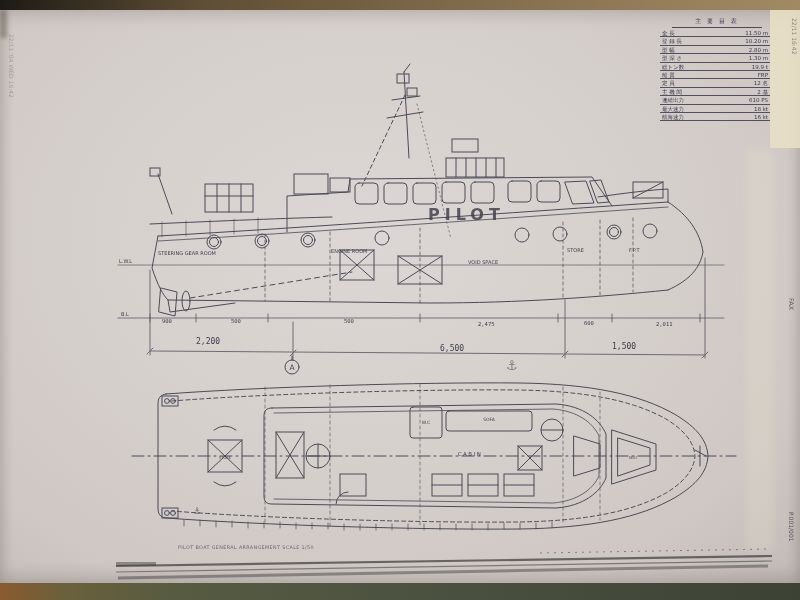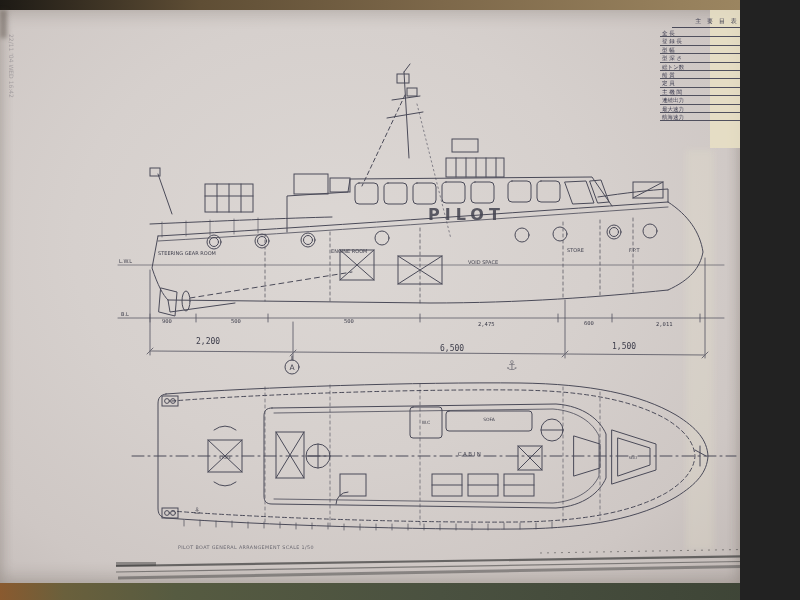--- a/index.html
+++ b/index.html
@@ -1,16 +1,16 @@
 <!DOCTYPE html>
 <html><head>
 <meta charset="utf-8">
 <style>
   html,body{margin:0;padding:0;background:#222;}
-  .scene{position:relative;width:740px;height:600px;overflow:hidden;font-family:"DejaVu Sans",sans-serif;background:#d6d0cd;}
+  .scene{position:relative;width:800px;height:600px;overflow:hidden;font-family:"DejaVu Sans",sans-serif;background:#d6d0cd;}
   .bg-top{position:absolute;top:0;left:0;width:800px;height:12px;
     background:linear-gradient(90deg,#1d1a15 0%,#5f4e35 25%,#7d684a 55%,#96805c 85%,#a08a64 100%);}
   .bg-bottom{position:absolute;bottom:0;left:0;width:800px;height:17px;
     background:linear-gradient(90deg,#8a5a2f 0%,#6a603c 8%,#565b41 22%,#4a5140 55%,#3c4335 100%);}
   .paper{position:absolute;left:0;top:10px;right:0;bottom:15px;
     background:radial-gradient(ellipse at 45% 40%, #dcd7d4 0%, #d6d0cd 45%, #cec7c4 78%, #c2bab7 100%);
     box-shadow:inset 0 6px 14px rgba(70,60,50,.18), inset 0 -10px 14px rgba(70,60,50,.18);}
   .sheet-strip{position:absolute;right:0;top:10px;width:30px;height:138px;background:#e9e0c4;opacity:.85;}
   .light-band{position:absolute;right:26px;top:150px;width:28px;height:400px;background:rgba(238,230,206,.22);filter:blur(3px);}
   .corner-blob{position:absolute;left:0;top:10px;width:7px;height:28px;background:rgba(60,50,40,.35);filter:blur(2px);}

